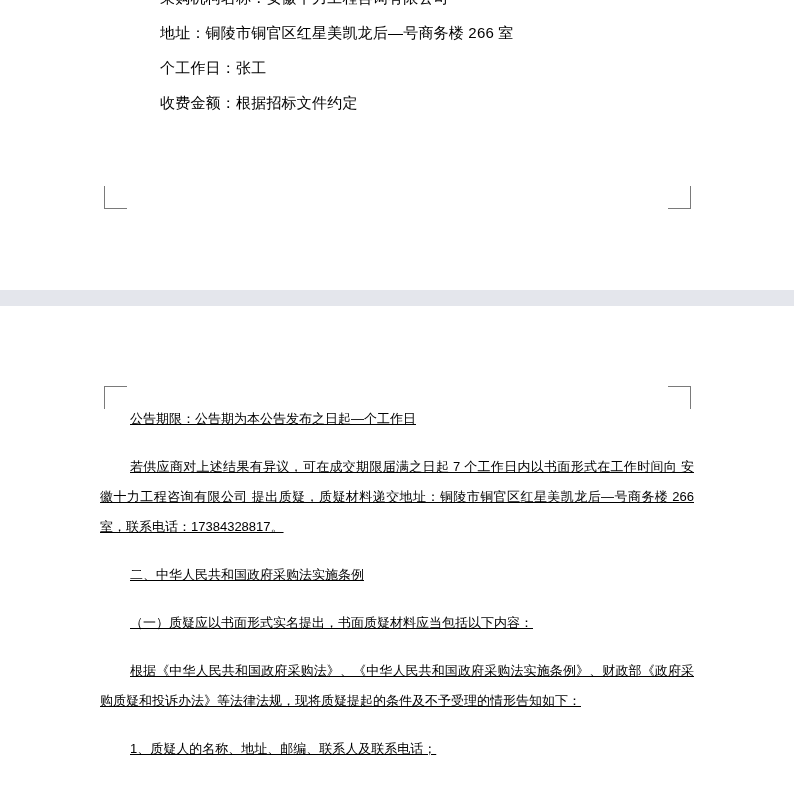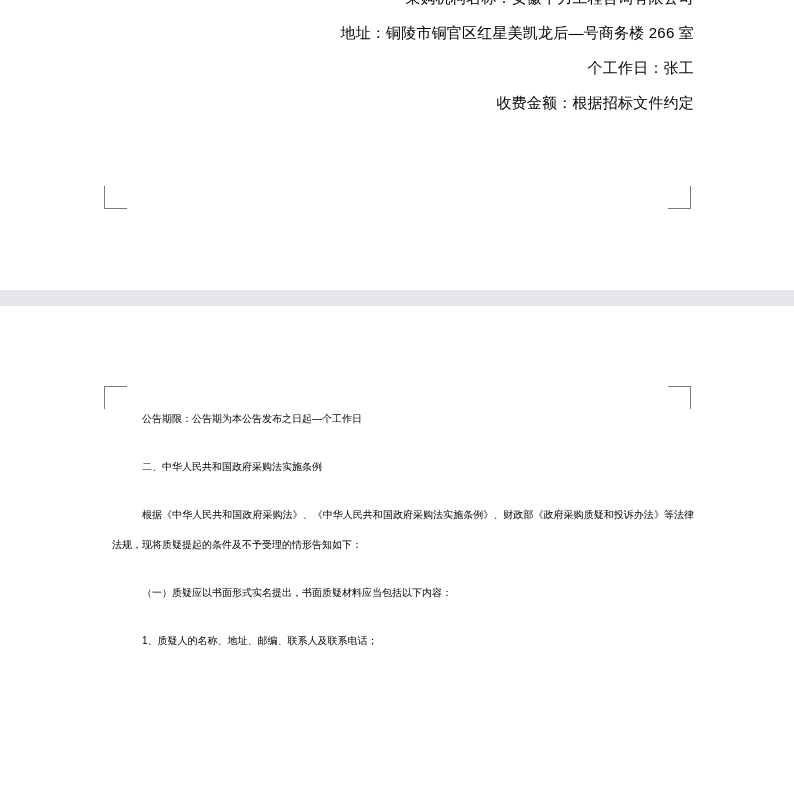--- a/index.html
+++ b/index.html
@@ -69,28 +69,28 @@
 
   .line {
     margin: 0;
     padding: 0;
     font-size: 15px;
     letter-spacing: 0.2px;
   }
   .kv-block .line {
     margin-bottom: 20px;
     padding-left: 60px;
-    text-align: right;
   }
   .para {
-    margin: 0 0 18px 12px;
-    font-size: 10px;
+    margin: 0 0 18px 0;
+    font-size: 13px;
     line-height: 30px;
     text-align: justify;
     text-justify: inter-ideograph;
+    text-decoration: underline;
   }
   .indent2 { text-indent: 30px; }
   .body-block {
     padding-top: 0;
   }
 </style>
 </head>
 <body>
 
 <div class="doc-viewport">
@@ -107,21 +107,22 @@
   </div>
 
   <div class="page-gap"></div>
 
   <div class="page page-two">
     <span class="crop tl p2-crop-tl"></span>
     <span class="crop tr p2-crop-tr"></span>
 
     <div class="content body-block" style="padding-top: 98px;">
       <p class="para indent2">公告期限：公告期为本公告发布之日起—个工作日</p>
+      <p class="para indent2">若供应商对上述结果有异议，可在成交期限届满之日起 7 个工作日内以书面形式在工作时间向 安徽十力工程咨询有限公司 提出质疑，质疑材料递交地址：铜陵市铜官区红星美凯龙后—号商务楼 266 室，联系电话：17384328817。</p>
       <p class="para indent2">二、中华人民共和国政府采购法实施条例</p>
+      <p class="para indent2">（一）质疑应以书面形式实名提出，书面质疑材料应当包括以下内容：</p>
       <p class="para indent2">根据《中华人民共和国政府采购法》、《中华人民共和国政府采购法实施条例》、财政部《政府采购质疑和投诉办法》等法律法规，现将质疑提起的条件及不予受理的情形告知如下：</p>
-      <p class="para indent2">（一）质疑应以书面形式实名提出，书面质疑材料应当包括以下内容：</p>
       <p class="para indent2">1、质疑人的名称、地址、邮编、联系人及联系电话；</p>
 
     </div>
   </div>
 
 </div>
 
 </body></html>

